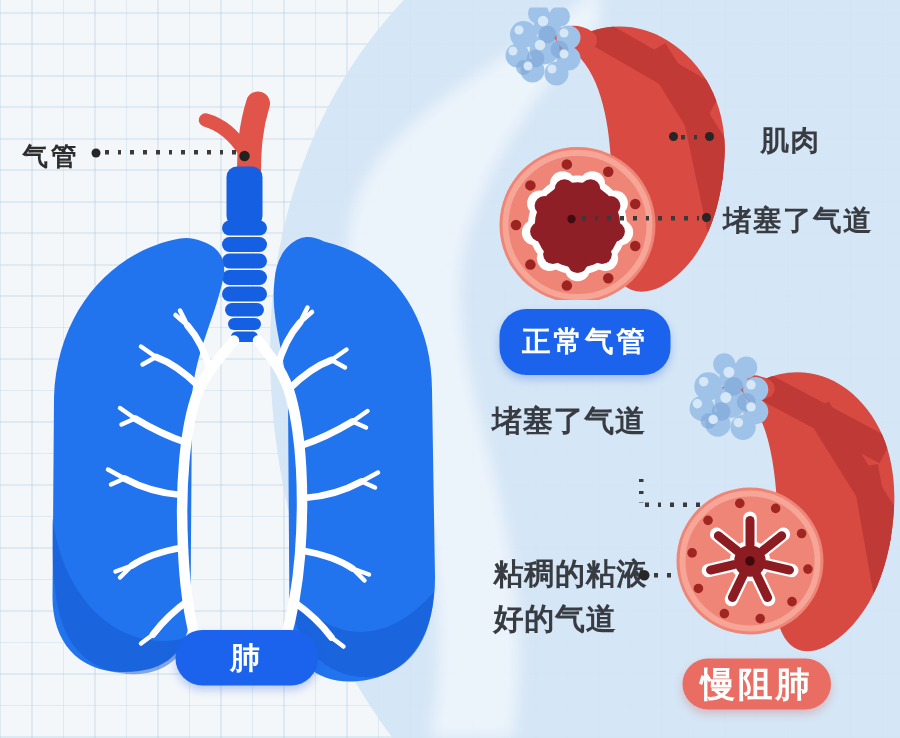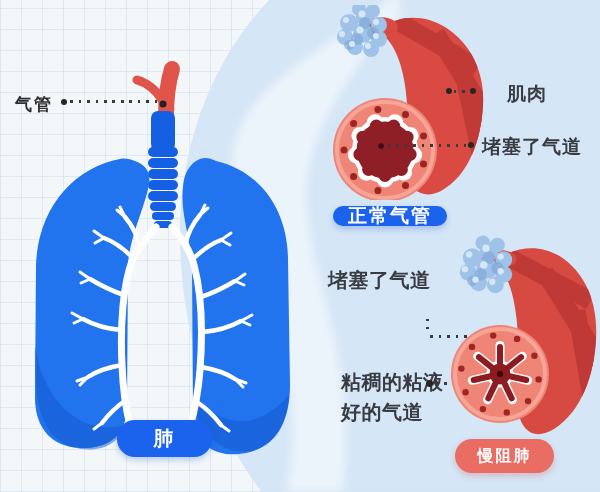--- a/index.html
+++ b/index.html
@@ -214,30 +214,30 @@
 
   <div class="dot sm" style="left:446px;top:88px"></div>
   <div class="dotline" style="left:454px;top:90px;width:16px"></div>
   <div class="dot sm" style="left:470px;top:88px"></div>
   <div class="label" style="left:507px;top:81px;font-size:19px;letter-spacing:1px">肌肉</div>
 
   <div class="dotline" style="left:388px;top:144px;width:78px"></div>
   <div class="dot sm" style="left:468px;top:142px"></div>
   <div class="label" style="left:482px;top:134px;font-size:19px;letter-spacing:1px">堵塞了气道</div>
 
-  <div class="pill blue" style="left:333px;top:206px;width:114px;height:20px;font-size:19px">正常气管</div>
+  <div class="pill blue" style="left:333px;top:206px;width:114px;height:44px;font-size:19px">正常气管</div>
 
   <div class="label cap" style="left:328px;top:265px">
     <div>堵塞了气道</div>
   </div>
   <div class="dotline-v" style="left:426px;top:319px;height:16px"></div>
   <div class="dotline" style="left:430px;top:335px;width:48px"></div>
   <div class="dot" style="left:478px;top:332px"></div>
 
-  <div class="label cap" style="left:341px;top:367px">
+  <div class="label cap" style="left:329px;top:367px">
     <div>粘稠的粘液</div>
     <div>好的气道</div>
   </div>
   <div class="dot" style="left:426px;top:380px"></div>
   <div class="dotline" style="left:436px;top:382px;width:56px"></div>
 
   <svg width="160" height="215" viewBox="0 0 160 215" style="position:absolute;left:440px;top:235px">
     <defs>
       <clipPath id="cbody">
         <path d="M 54,28 C 74,10 102,8 124,24 C 148,42 158,72 156,104 C 154,140 142,176 114,194
@@ -289,15 +289,15 @@
           <rect x="-3" y="-30" width="6" height="22" ry="3" transform="rotate(154.3)"></rect>
           <rect x="-3" y="-30" width="6" height="22" ry="3" transform="rotate(205.7)"></rect>
           <rect x="-3" y="-30" width="6" height="22" ry="3" transform="rotate(257.1)"></rect>
           <rect x="-3" y="-30" width="6" height="22" ry="3" transform="rotate(308.6)"></rect>
         </g>
         <circle r="3.2" fill="#40090c"></circle>
       </g>
     </g>
   </svg>
 
-  <div class="pill red" style="left:455px;top:439px;width:99px;height:34px;font-size:16px">慢阻肺</div>
+  <div class="pill red" style="left:455px;top:439px;width:99px;height:34px;font-size:23px">慢阻肺</div>
 
 </div>
 
 </body></html>

